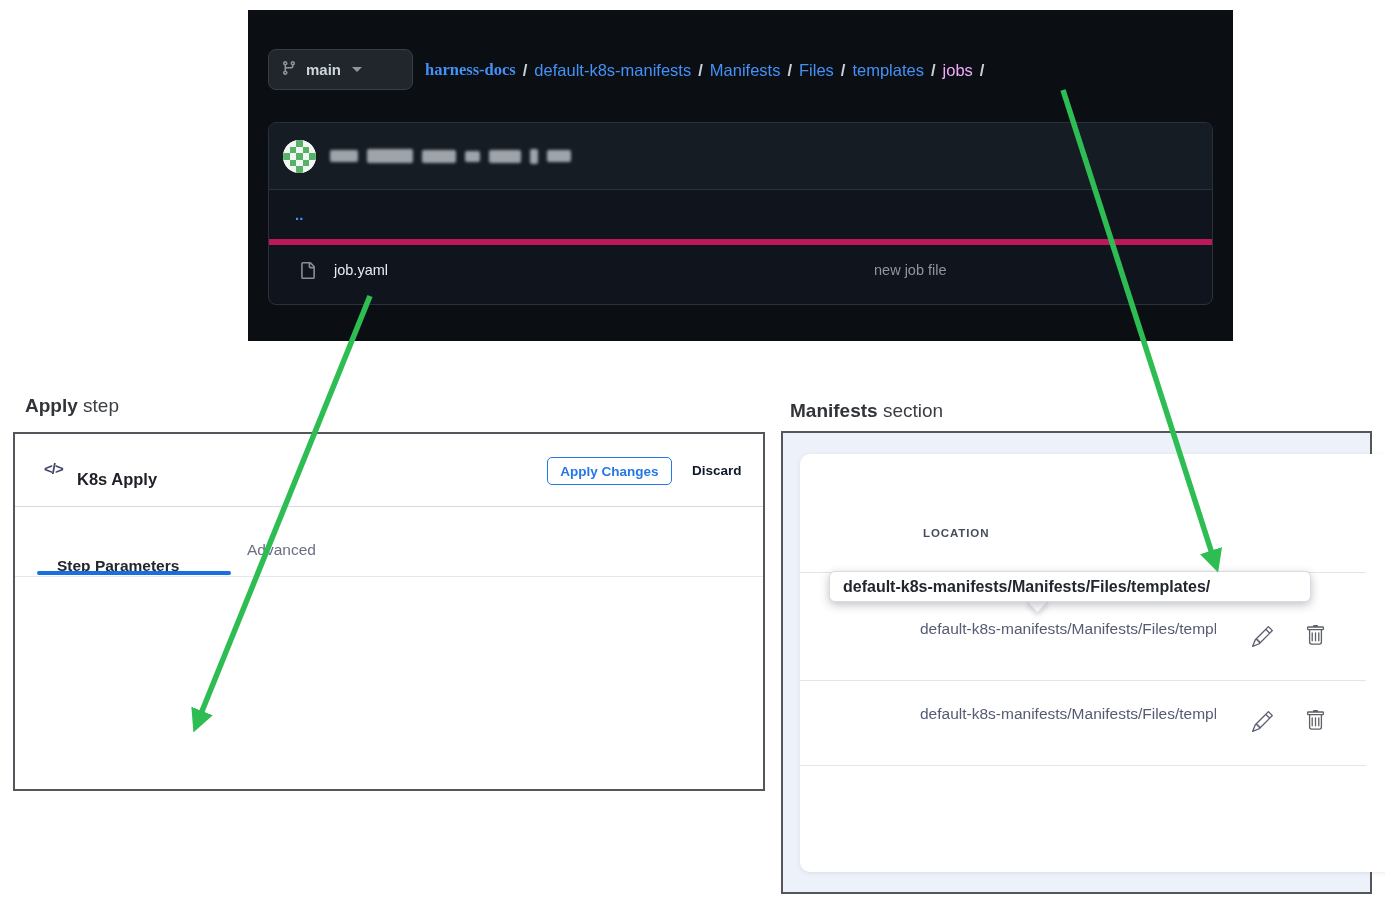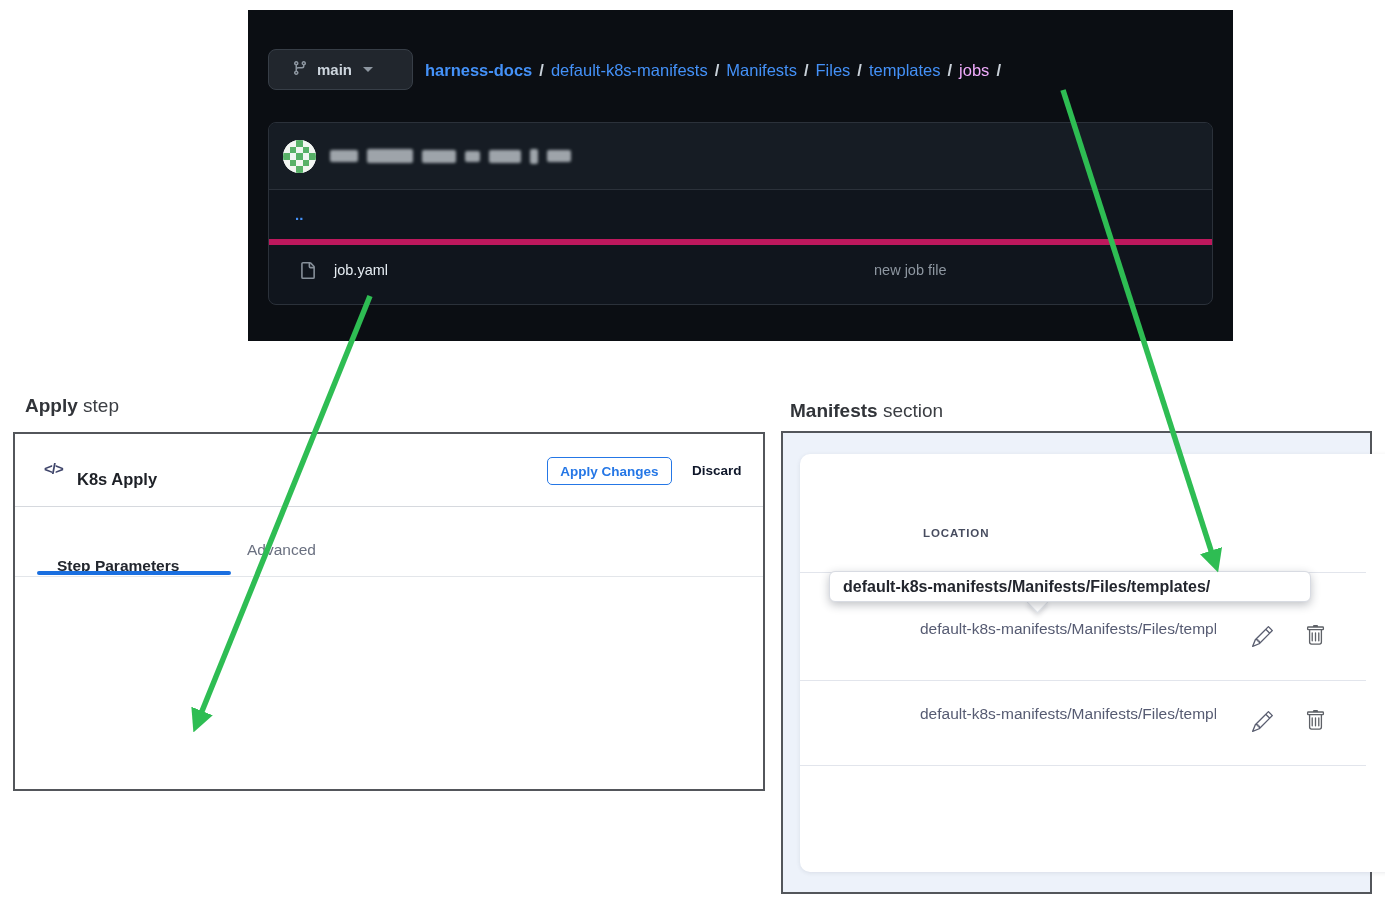--- a/index.html
+++ b/index.html
@@ -3,30 +3,30 @@
 <meta charset="utf-8">
 <style>
   * { margin:0; padding:0; box-sizing:border-box; }
   html,body { background:#ffffff; }
   body { font-family:"Liberation Sans", sans-serif; }
   #stage { position:relative; width:1385px; height:921px; background:#ffffff; overflow:hidden; }
 
   
   .gh-panel { position:absolute; left:248px; top:10px; width:985px; height:331px; background:#0b0e13; }
   .branch-btn { position:absolute; left:20px; top:39px; width:145px; height:41px; background:#21262d;
-    border:1px solid #373e47; border-radius:8px; display:flex; align-items:center; gap:9px; padding:0 23px;
+    border:1px solid #373e47; border-radius:8px; display:flex; align-items:center; gap:9px; padding:0 12px;
     cursor:pointer; }
   .branch-btn svg { width:16px; height:16px; flex:none; }
   .branch-label { color:#cdd5dd; font-size:15px; font-weight:700; }
   .caret-down { width:0; height:0; border-left:5px solid transparent; border-right:5px solid transparent;
     border-top:5px solid #8d96a0; margin-left:2px; }
   .breadcrumb { position:absolute; left:177px; top:48px; height:24px; display:flex; align-items:center;
     gap:7px; font-size:16.5px; white-space:nowrap; }
   .bc-link { color:#4491f8; cursor:pointer; }
-  .bc-link.bold { font-weight:700; }
+  .bc-link.bold { font-weight:700;font-family:Liberation Serif, serif; }
   .bc-sep { color:#c9d1d9; font-weight:600; }
   .bc-current { color:#f0abfc; font-weight:400; }
 
   .gh-table { position:absolute; left:20px; top:112px; width:945px; height:183px;
     border:1px solid #2b313a; border-radius:8px; background:#10151d; overflow:hidden; }
   .gh-commit-row { height:67px; background:#161c24; border-bottom:1px solid #2b313a;
     display:flex; align-items:center; padding:0 14px; }
   .gh-avatar { width:33px; height:33px; border-radius:50%; overflow:hidden; flex:none; background:#fff; }
   .gh-avatar svg { display:block; width:33px; height:33px; }
   .blur-strip { display:flex; align-items:center; gap:9px; margin-left:14px; filter:blur(1.6px); opacity:.85; }

